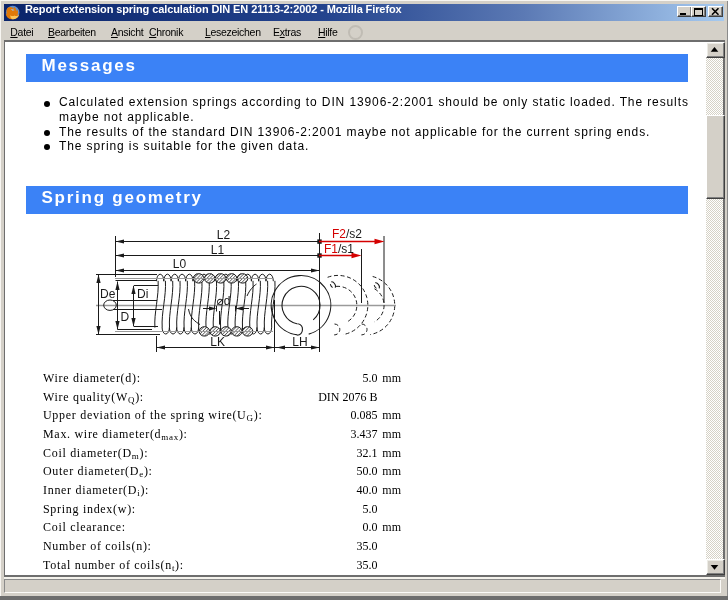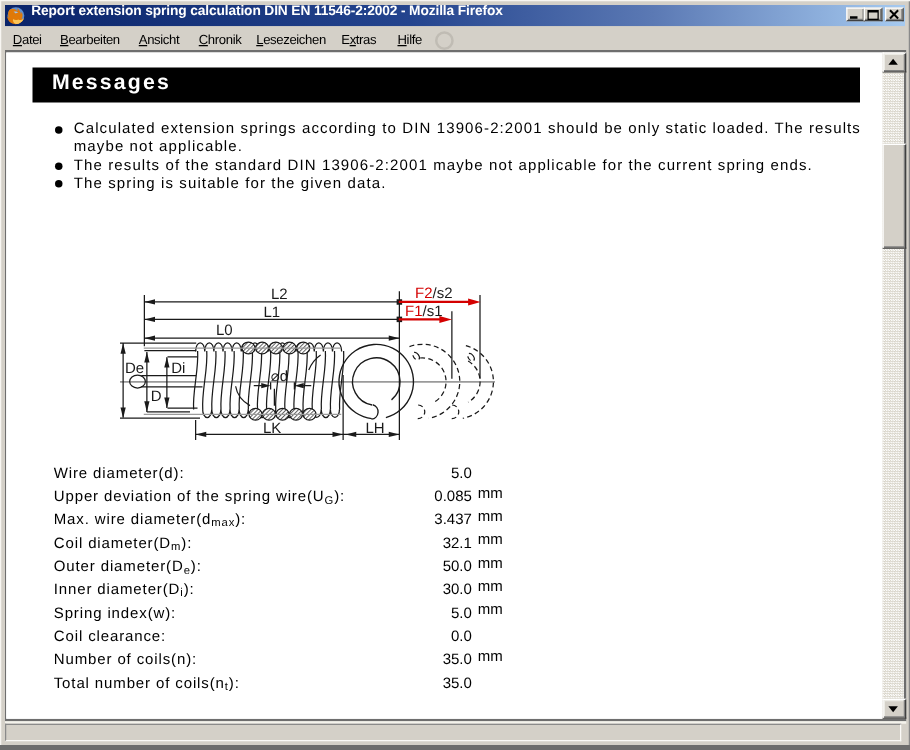--- a/index.html
+++ b/index.html
@@ -34,37 +34,37 @@
   #thumb{position:absolute;left:0;top:73px;width:17px;height:82px;background:#d4d0c8;
     border-top:1px solid #fff;border-left:1px solid #fff;
     border-right:1px solid #404040;border-bottom:1px solid #404040;
     box-shadow:inset -1px -1px 0 #808080;}
   
   #status{position:absolute;left:4px;top:579px;width:715px;height:12px;background:#d4d0c8;
     border:1px solid;border-color:#8a8a8a #fbfaf7 #fbfaf7 #8a8a8a;}
   #statusgap{position:absolute;left:4px;top:577px;width:721px;height:2px;background:#f4f2ec;}
   #bottomedge{position:absolute;left:0px;top:596px;width:728px;height:4px;background:#6d6d6d;}
   
-  .hdr{position:absolute;left:21px;width:662px;height:27.5px;background:#000000;color:#fff;
+  .hdr{position:absolute;left:21px;width:662px;height:27.5px;background:#3b82f6;color:#fff;
     font-weight:bold;font-size:17px;letter-spacing:1.75px;}
   .hdr span{position:absolute;left:15.5px;top:2px;}
   .bullettext{position:absolute;left:54px;width:660px;line-height:14.75px;font-size:12px;letter-spacing:0.89px;}
   .dot{position:absolute;width:6px;height:6px;border-radius:50%;background:#000;left:38.5px;}
   
-  #tbl{position:absolute;left:38px;top:329px;font-size:12px;white-space:nowrap;letter-spacing:0.7px;}
+  #tbl{position:absolute;left:38px;top:329px;font-size:12px;white-space:nowrap;letter-spacing:0.7px;font-family:Liberation Serif, serif;}
   .row{position:relative;height:18.66px;}
   .val{position:absolute;text-align:right;width:100px;left:234.5px;top:0;letter-spacing:0;}
-  .unit{position:absolute;left:339.3px;top:16px;letter-spacing:0;}
+  .unit{position:absolute;left:339.3px;top:0;letter-spacing:0;}
   sub{font-size:9px;vertical-align:-2px;line-height:0;}
 </style>
 </head>
 <body>
 <div id="outer"></div>
 <div id="titlebar"></div>
-<div id="titletext">Report extension spring calculation DIN EN 11546-2:2002 - Mozilla Firefox</div>
+<div id="titletext">Report extension spring calculation DIN EN 21113-2:2002 - Mozilla Firefox</div>
 
 <svg class="abs" style="left:5px;top:5px" width="15" height="15" viewBox="0 0 16 16">
   <circle cx="8.2" cy="8" r="7.2" fill="#5e8ed0"></circle>
   <path d="M2.6,3.2 C1.4,5.2 1.2,7.6 2.2,9.8 C1.6,9.6 1.1,9 0.9,8.4 C0.8,11.7 3.2,14.6 6.6,15.2 C10.5,15.9 14.2,13.5 15.1,9.9 C14.5,10.7 13.8,11 13.1,11 C14.3,8.8 14.2,6.6 13,4.6 C13.1,5.5 12.9,6.2 12.4,6.7 C12.3,4.6 11.2,2.8 9.2,1.7 C9.8,2.7 9.8,3.6 9.3,4.3 C8.1,2.1 5.1,1.5 2.6,3.2 Z" fill="#e07908"></path>
   <path d="M8.2,15.2 C11.5,15.2 14.3,13 15.1,10 C13.4,12.2 11.3,12 10.3,11.2 C8.7,12.2 6.9,11.9 5.8,10.8 C5.3,12.6 6.3,14.4 8.2,15.2 Z" fill="#fcc457"></path>
   <path d="M6.2,4.8 C7.4,4.3 9.2,4.5 10.3,5.6 C9.3,5.5 8.6,5.7 8.1,6.2 C7.6,5.5 6.9,5 6.2,4.8 Z" fill="#9cc3f0"></path>
 </svg>
 <div class="winbtn" style="left:677px">
     <div style="position:absolute;left:2px;top:6px;width:6px;height:2px;background:#000"></div>
   </div>
@@ -73,30 +73,33 @@
   </div>
 <div class="winbtn" style="left:708px">
  <svg width="13" height="9" viewBox="0 0 13 9" style="position:absolute;left:0;top:0">
   <path d="M3,1.2 L9.5,7.8 M9.5,1.2 L3,7.8" stroke="#000" stroke-width="1.6"></path>
  </svg>
 </div>
 <div id="menubar">
   <span class="mi" style="left:6.3px"><span class="u">D</span>atei</span>
   <span class="mi" style="left:44px"><span class="u">B</span>earbeiten</span>
   <span class="mi" style="left:107px"><span class="u">A</span>nsicht</span>
-  <span class="mi" style="left:155px"><span class="u">C</span>hronik</span>
+  <span class="mi" style="left:145px"><span class="u">C</span>hronik</span>
   <span class="mi" style="left:201px"><span class="u">L</span>esezeichen</span>
   <span class="mi" style="left:269px">E<span class="u">x</span>tras</span>
   <span class="mi" style="left:314px"><span class="u">H</span>ilfe</span>
   <div id="throbber"></div>
 </div>
 <div id="frame"></div>
 <div id="page" style="left:5px;top:42px;">
   <div class="hdr" style="top:12px">
       <span>Messages</span>
+    </div>
+  <div class="hdr" style="top:144px">
+      <span>Spring geometry</span>
     </div>
   <div class="dot" style="top:59px"></div>
   <div class="dot" style="top:88px"></div>
   <div class="dot" style="top:102.2px"></div>
   <div class="bullettext" style="top:53px">Calculated extension springs according to DIN 13906-2:2001 should be only static loaded. The results<br>maybe not applicable.<br>The results of the standard DIN 13906-2:2001 maybe not applicable for the current spring ends.<br>The spring is suitable for the given data.</div>
   <svg id="diagram" class="abs" style="left:85px;top:178px" width="320" height="140" viewBox="90 220 320 140">
    <defs>
     <pattern id="h" width="2.3" height="2.3" patternTransform="rotate(45)" patternUnits="userSpaceOnUse">
       <rect width="2.3" height="2.3" fill="#fff"></rect>
       <line x1="0.4" y1="0" x2="0.4" y2="2.3" stroke="#606060" stroke-width="0.8"></line>
@@ -238,25 +241,26 @@
     <text x="100" y="298">De</text>
     <text x="137" y="298">Di</text>
     <text x="120.5" y="321">D</text>
     <text x="223.5" y="304.5" text-anchor="middle">⌀d</text>
     <text x="217.7" y="346.3" text-anchor="middle">LK</text>
     <text x="300" y="346.3" text-anchor="middle">LH</text>
    </g>
   </svg>
   <div id="tbl">
     <div class="row">Wire diameter(d):<span class="val">5.0</span><span class="unit">mm</span></div>
+    <div class="row">Wire quality(W<sub>Q</sub>):<span class="val">DIN 2076 B</span></div>
     <div class="row">Upper deviation of the spring wire(U<sub>G</sub>):<span class="val">0.085</span><span class="unit">mm</span></div>
     <div class="row">Max. wire diameter(d<sub>max</sub>):<span class="val">3.437</span><span class="unit">mm</span></div>
     <div class="row">Coil diameter(D<sub>m</sub>):<span class="val">32.1</span><span class="unit">mm</span></div>
     <div class="row">Outer diameter(D<sub>e</sub>):<span class="val">50.0</span><span class="unit">mm</span></div>
-    <div class="row">Inner diameter(D<sub>i</sub>):<span class="val">30.0</span><span class="unit">mm</span></div>
+    <div class="row">Inner diameter(D<sub>i</sub>):<span class="val">40.0</span><span class="unit">mm</span></div>
     <div class="row">Spring index(w):<span class="val">5.0</span></div>
     <div class="row">Coil clearance:<span class="val">0.0</span><span class="unit">mm</span></div>
     <div class="row">Number of coils(n):<span class="val">35.0</span></div>
     <div class="row">Total number of coils(n<sub>t</sub>):<span class="val">35.0</span></div>
   </div>
 </div>
 <div id="scroll" style="left:706px;top:42px;">
   <div class="sbtn" style="top:0px"><svg width="15" height="14" viewBox="0 0 15 14">
         <path d="M7.5,4 L11.3,8.7 L3.7,8.7 Z" fill="#000"></path>
       </svg></div>

